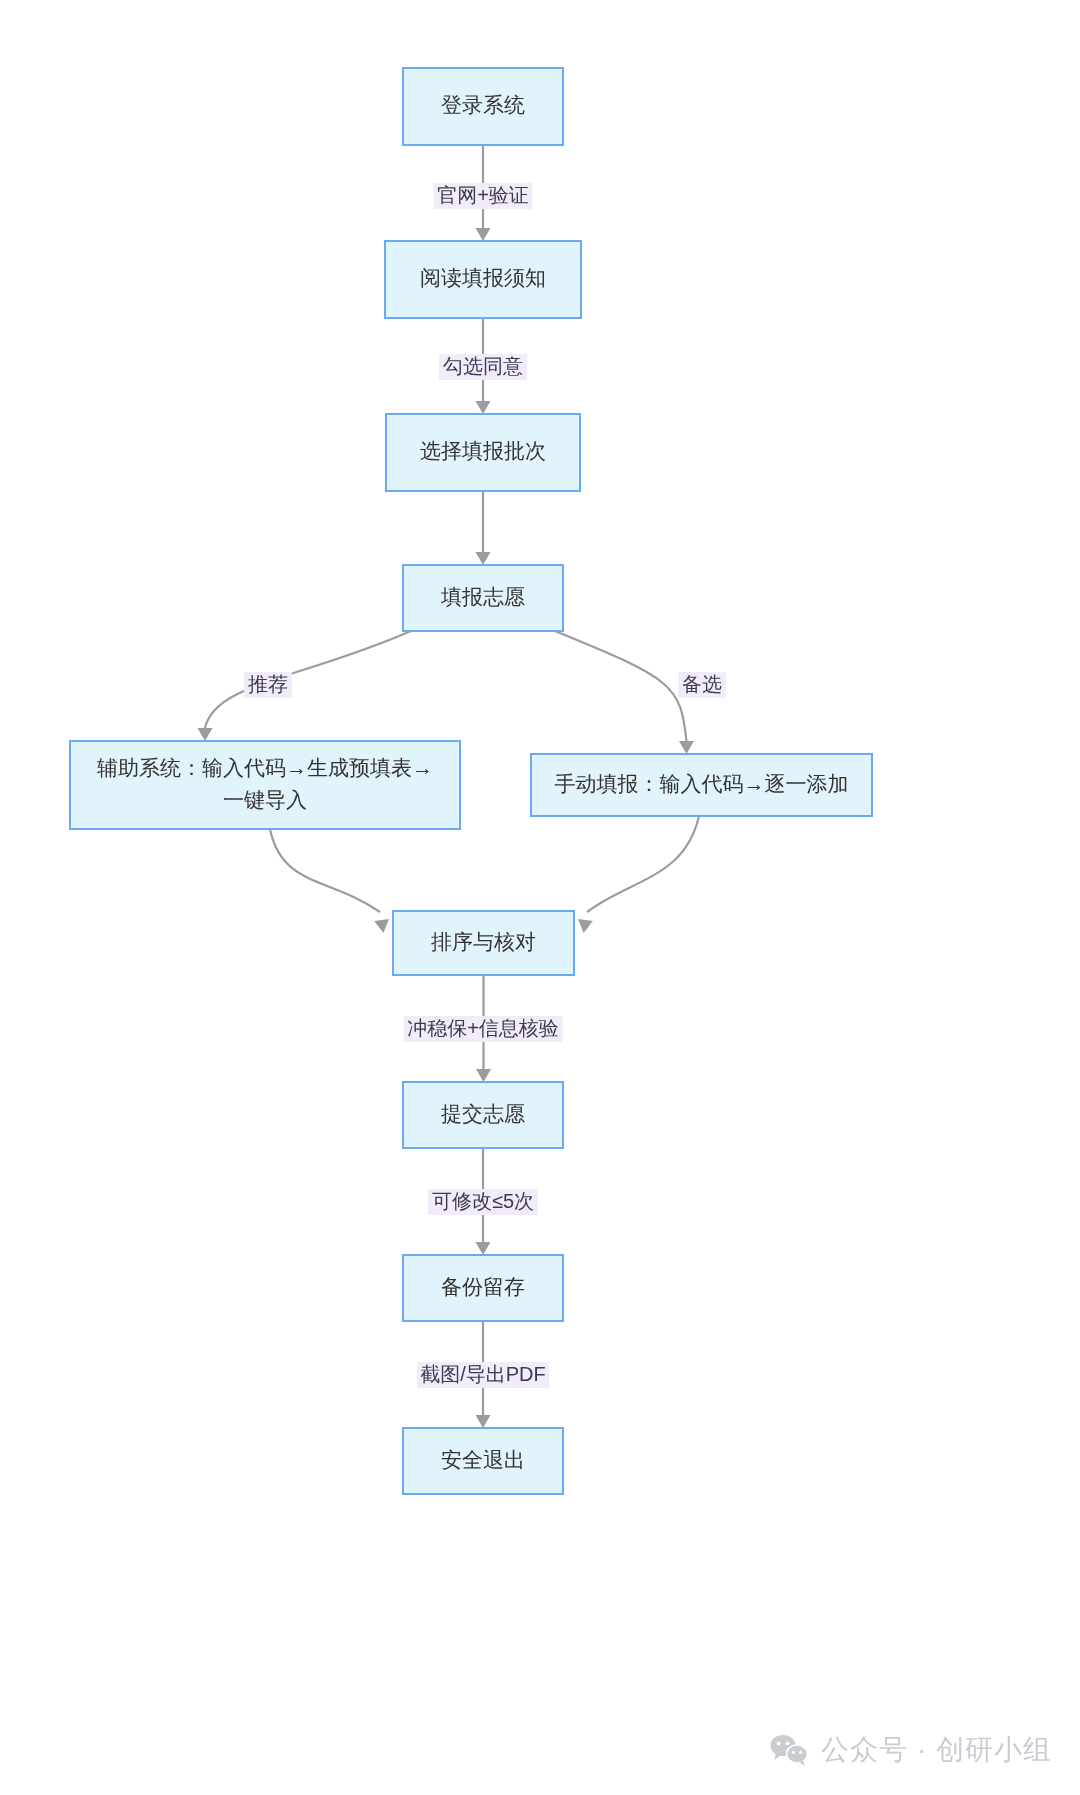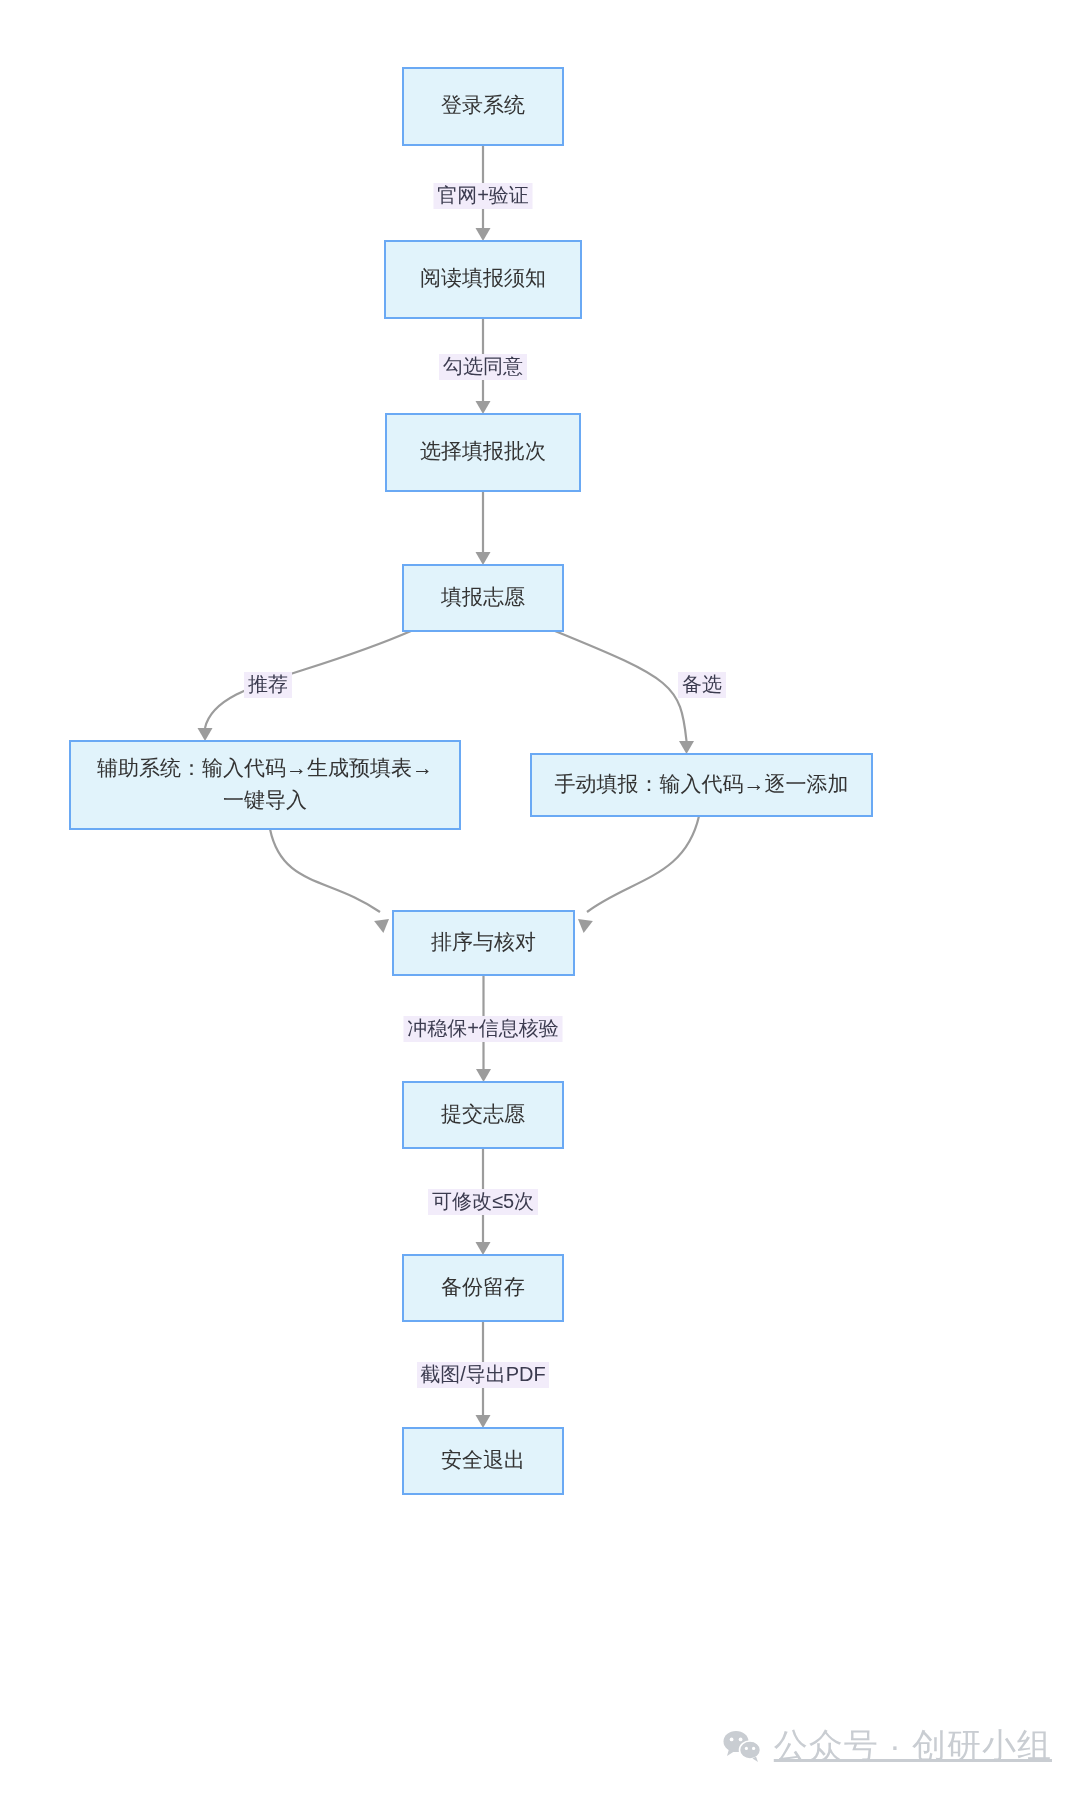--- a/index.html
+++ b/index.html
@@ -53,24 +53,23 @@
   }
   .watermark {
     position: absolute;
     right: 28px;
     bottom: 26px;
     display: flex;
     align-items: center;
     gap: 12px;
     color: #c9cdd2;
     font-family: "Liberation Sans", "DejaVu Sans", sans-serif;
-    font-size: 34px;
+    font-size: 28px;
     letter-spacing: 1px;
     user-select: none;
-    text-decoration: underline;
   }
   .watermark-icon {
     display: block;
   }
 </style>
 </head>
 <body>
 
 <svg id="canvas" viewBox="0 0 1080 1795" xmlns="http://www.w3.org/2000/svg">
   <g id="edges-layer">

